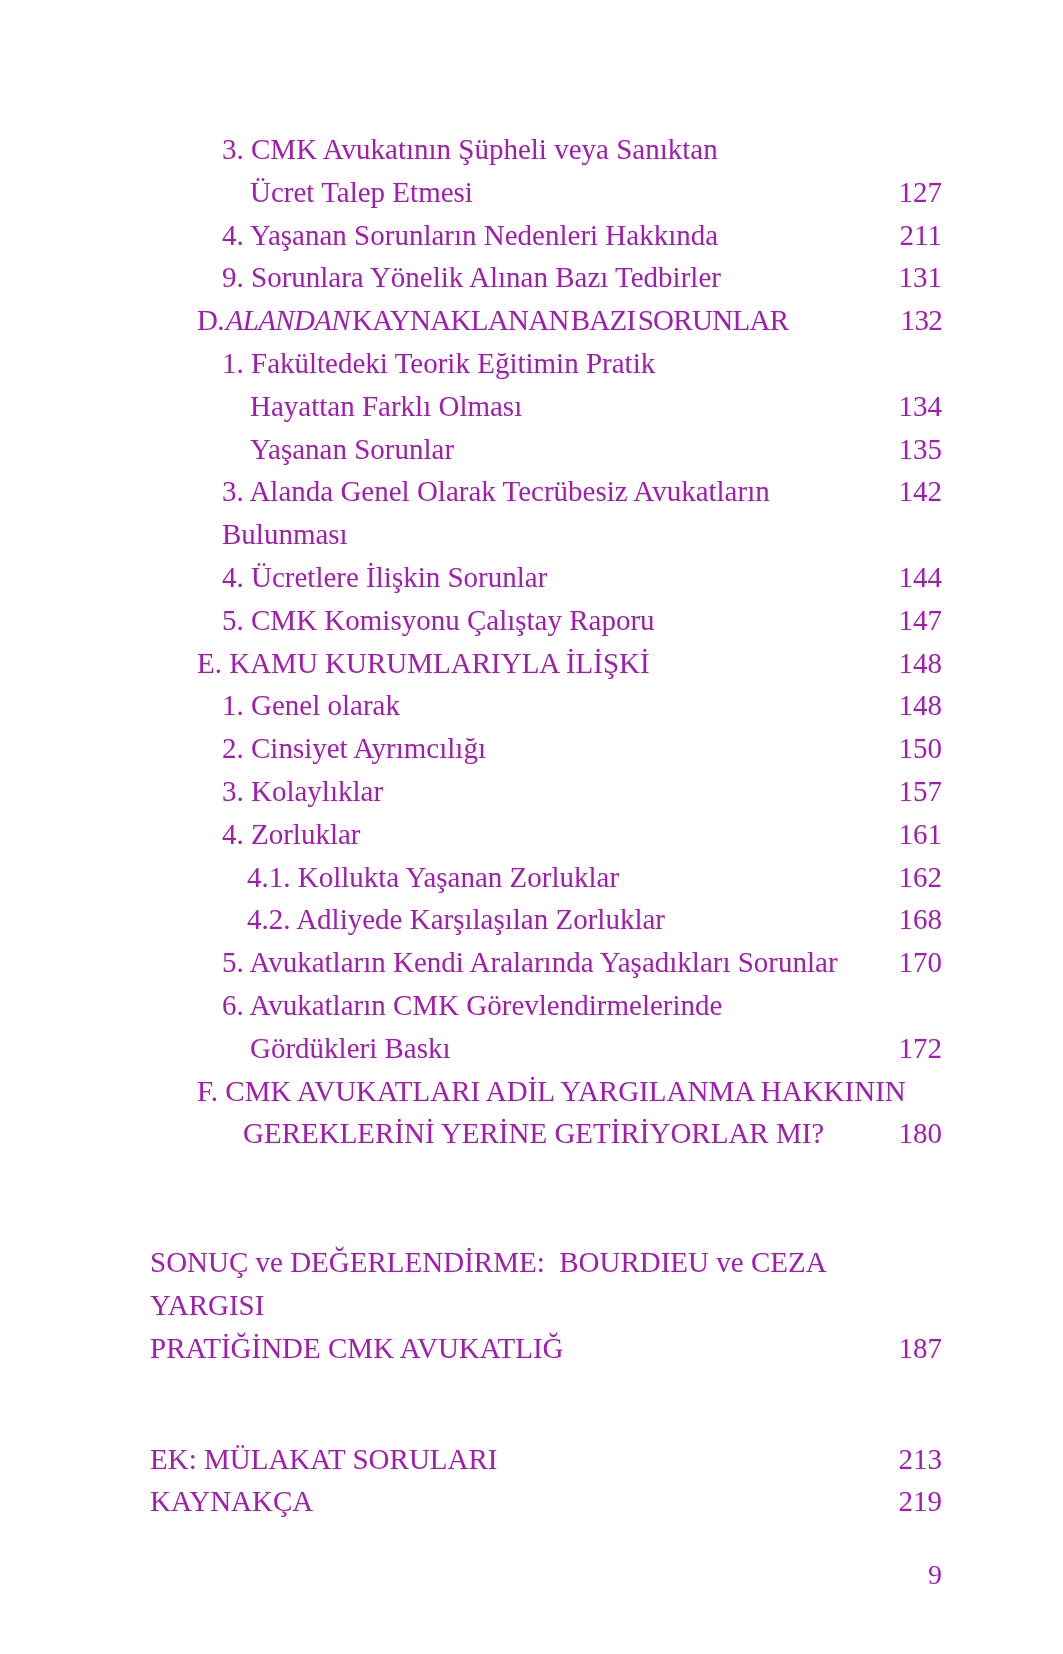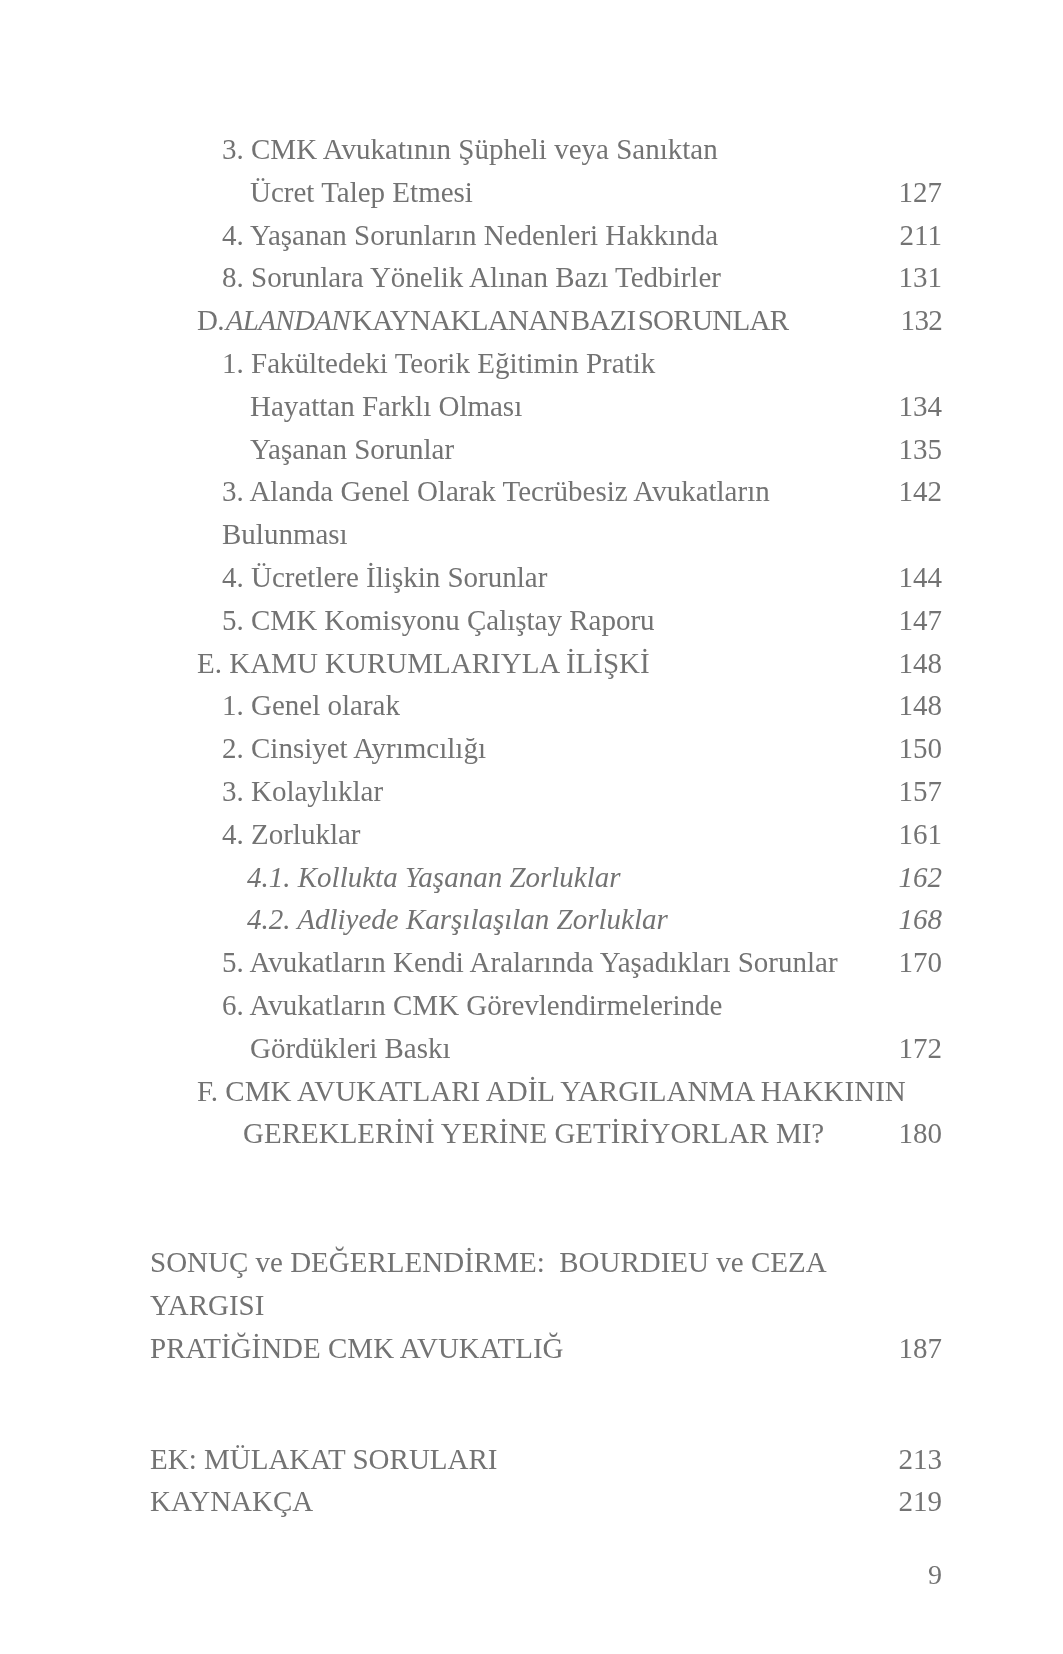--- a/index.html
+++ b/index.html
@@ -6,21 +6,21 @@
     margin: 0;
     padding: 0;
     background: #ffffff;
   }
   .page {
     position: relative;
     width: 1063px;
     height: 1654px;
     background: #ffffff;
     font-family: "Liberation Serif", "DejaVu Serif", serif;
-    color: #737373;
+    color: #a21caf;
     overflow: hidden;
   }
   .toc {
     position: absolute;
     left: 150px;
     top: 128px;
     width: 792px;
   }
   .row {
     display: flex;
@@ -36,21 +36,21 @@
     padding-left: 10px;
     text-align: right;
     flex: none;
   }
   
   .l0  { padding-left: 0; }
   .l1  { padding-left: 47px; }
   .l1c { padding-left: 93px; }
   .l2  { padding-left: 72px; }
   .l2c { padding-left: 100px; }
-  .l3  { padding-left: 97px; font-style: italic; }
+  .l3  { padding-left: 97px; }
   .bold { font-weight: normal; }
   .tight { letter-spacing: -0.7px; word-spacing: -4.5px; }
   .gap-large  { margin-top: 86px; }
   .gap-medium { margin-top: 68px; }
   .folio {
     position: absolute;
     top: 1558px;
     right: 121px;
     font-size: 28px;
     line-height: 34px;
@@ -68,21 +68,21 @@
       </div>
       <div class="row l2c">
         <span class="t">Ücret Talep Etmesi</span>
         <span class="p">127</span>
       </div>
       <div class="row l2">
         <span class="t">4. Yaşanan Sorunların Nedenleri Hakkında</span>
         <span class="p">211</span>
       </div>
       <div class="row l2">
-        <span class="t">8. Sorunlara Yönelik Alınan Bazı Tedbirler</span>
+        <span class="t">9. Sorunlara Yönelik Alınan Bazı Tedbirler</span>
         <span class="p">131</span>
       </div>
       <div class="row l1 tight">
         <span class="t">D. <i>ALANDAN</i> KAYNAKLANAN BAZI SORUNLAR</span>
         <span class="p">132</span>
       </div>
       <div class="row l2">
         <span class="t">1. Fakültedeki Teorik Eğitimin Pratik</span>
         <span class="p"></span>
       </div>

